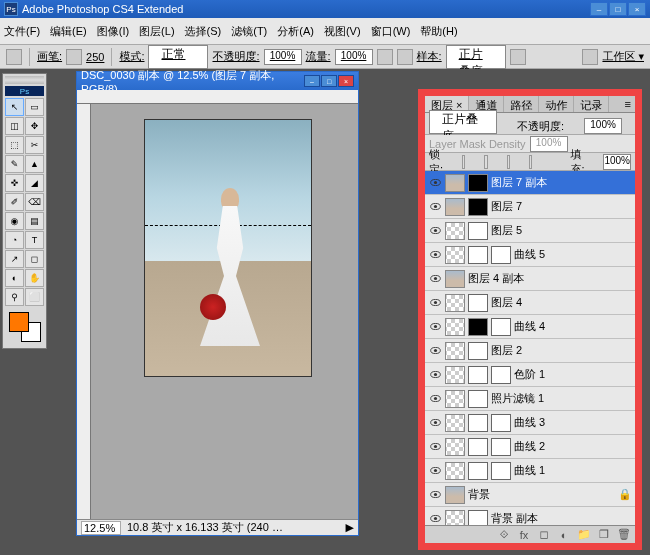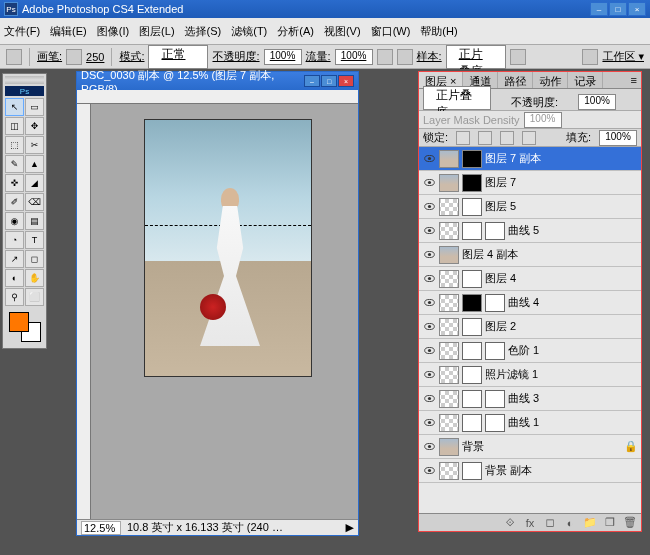--- a/index.html
+++ b/index.html
@@ -34,27 +34,27 @@
 .canvas-area { position: absolute; left: 14px; top: 32px; right: 0; bottom: 16px; background: #a9a9a9; overflow: hidden; }
 .canvas-inner { position: absolute; left: 54px; top: 16px; width: 166px; height: 256px; background: linear-gradient(#8bb0c0 0%, #b8d6e2 30%, #d8e8ee 55%, #b8a890 55%, #c8b8a0 100%); box-shadow: 0 0 0 1px #333; }
 .selection { position: absolute; top: 105px; left: 0; right: 0; height: 0; border-top: 1px dashed #000; }
 .figure { position: absolute; left: 45px; top: 68px; width: 80px; height: 180px; }
 .figure .head { width: 18px; height: 22px; background: #d8b898; border-radius: 50% 50% 40% 40%; margin: 0 auto; }
 .figure .hair { position: absolute; top: -2px; left: 50%; transform: translateX(-50%); width: 22px; height: 34px; background: #3a2a1a; border-radius: 50% 50% 30% 30%; z-index: -1; }
 .figure .dress { width: 60px; height: 140px; background: linear-gradient(#f8f8f8,#e8e8e8); margin: -4px auto 0; clip-path: polygon(38% 0, 62% 0, 72% 30%, 60% 50%, 100% 100%, 0 100%, 40% 50%, 28% 30%); }
 .figure .bouquet { position: absolute; bottom: 48px; left: 10px; width: 26px; height: 26px; background: radial-gradient(#cc2222,#8b1111); border-radius: 50%; }
 .statusbar { position: absolute; bottom: 0; left: 0; right: 0; height: 16px; background: #e8e8e8; border-top: 1px solid #888; display: flex; align-items: center; padding: 0 4px; font-size: 9px; }
 .statusbar .zbox { width: 40px; border: 1px solid #aaa; background: #fff; padding: 0 2px; margin-right: 6px; }
-.panel { position: absolute; right: 8px; top: 2px; width: 224px; height: 461px; background: #d8d8d8; border: 1px solid #ef4444; display: flex; flex-direction: column; }
+.panel { position: absolute; right: 8px; top: 20px; width: 224px; height: 461px; background: #d8d8d8; border: 7px solid #ef4444; display: flex; flex-direction: column; }
 .panel-tabs { height: 17px; background: #c8c8c8; display: flex; align-items: stretch; border-bottom: 1px solid #888; font-size: 9px; }
 .panel-tabs .tab { padding: 2px 6px; border-right: 1px solid #aaa; }
 .panel-tabs .tab.active { background: #d8d8d8; }
 .panel-opts { height: 22px; display: flex; align-items: flex-end; gap: 20px; padding: 0 4px; font-size: 9px; border-bottom: 1px solid #aaa; }
 .panel-opts2 { height: 18px; display: flex; align-items: center; gap: 4px; padding: 0 4px; font-size: 9px; border-bottom: 1px solid #aaa; background: #e4e4e4; color: #999; }
-.panel-locks { height: 18px; display: flex; align-items: center; gap: 8px; padding: 0 4px; font-size: 9px; border-bottom: 1px solid #aaa; }
+.panel-locks { height: 18px; display: flex; align-items: center; gap: 19px; padding: 0 4px; font-size: 9px; border-bottom: 1px solid #aaa; }
 .lock-ic { width: 14px; height: 14px; background: #ddd; border: 1px solid #999; }
 .layer-list { flex: 1; overflow-y: auto; background: #e8e8e8; }
 .layer { height: 24px; border-bottom: 1px solid #c0c0c0; display: flex; align-items: center; padding: 0 3px; gap: 3px; font-size: 9px; justify-content: center; }
 .layer.sel { background: #3470d8; color: #fff; }
 .layer .vis { width: 14px; height: 14px; display: flex; align-items: center; justify-content: center; }
 .layer .th { width: 20px; height: 18px; background: #fff; border: 1px solid #888; position: relative; }
 .layer .th.img { background: linear-gradient(#abc 0%, #cba 60%); }
 .layer .th.adj { background: repeating-conic-gradient(#ccc 0 25%, #fff 0 50%) 50%/8px 8px; }
 .layer .th.mask { background: #fff; border: 1px solid #666; }
 .layer .th.maskk { background: #000; }
@@ -331,20 +331,32 @@
         <div class="layer">
           <div class="vis">
             <svg class="eye-svg" viewBox="0 0 12 8">
               <ellipse cx="6" cy="4" rx="5.5" ry="3.5" fill="none" stroke="#333" stroke-width="1"></ellipse>
               <circle cx="6" cy="4" r="1.8" fill="#333"></circle>
             </svg>
           </div>
           <div class="th adj"></div>
           <div class="th mask"></div>
           <div class="th mask"></div>
+          <div class="lname">曲线 2</div>
+        </div>
+        <div class="layer">
+          <div class="vis">
+            <svg class="eye-svg" viewBox="0 0 12 8">
+              <ellipse cx="6" cy="4" rx="5.5" ry="3.5" fill="none" stroke="#333" stroke-width="1"></ellipse>
+              <circle cx="6" cy="4" r="1.8" fill="#333"></circle>
+            </svg>
+          </div>
+          <div class="th adj"></div>
+          <div class="th mask"></div>
+          <div class="th mask"></div>
           <div class="lname">曲线 1</div>
         </div>
         <div class="layer">
           <div class="vis">
             <svg class="eye-svg" viewBox="0 0 12 8">
               <ellipse cx="6" cy="4" rx="5.5" ry="3.5" fill="none" stroke="#333" stroke-width="1"></ellipse>
               <circle cx="6" cy="4" r="1.8" fill="#333"></circle>
             </svg>
           </div>
           <div class="th img"></div>

